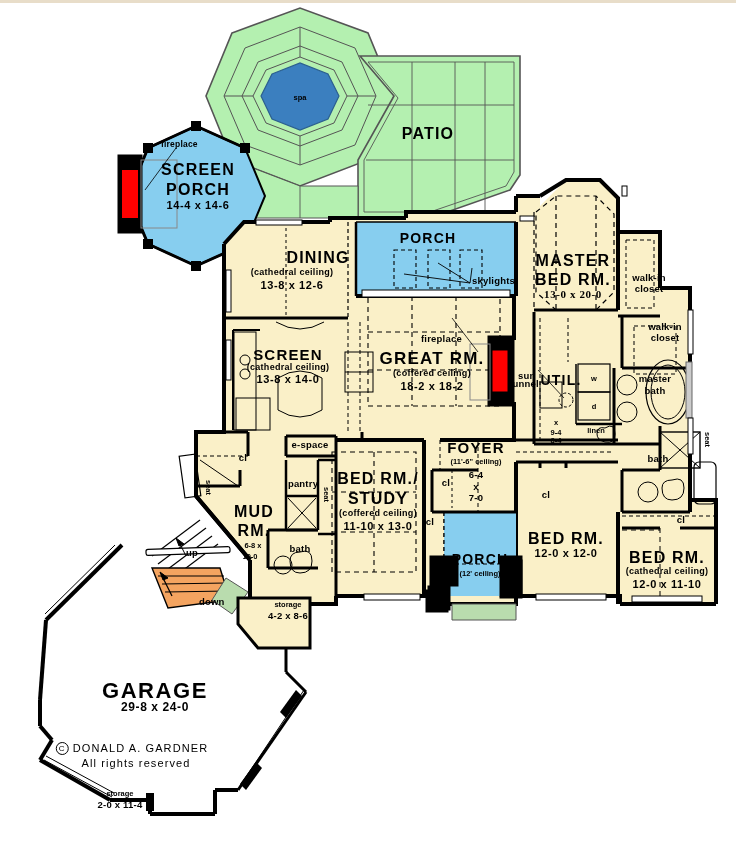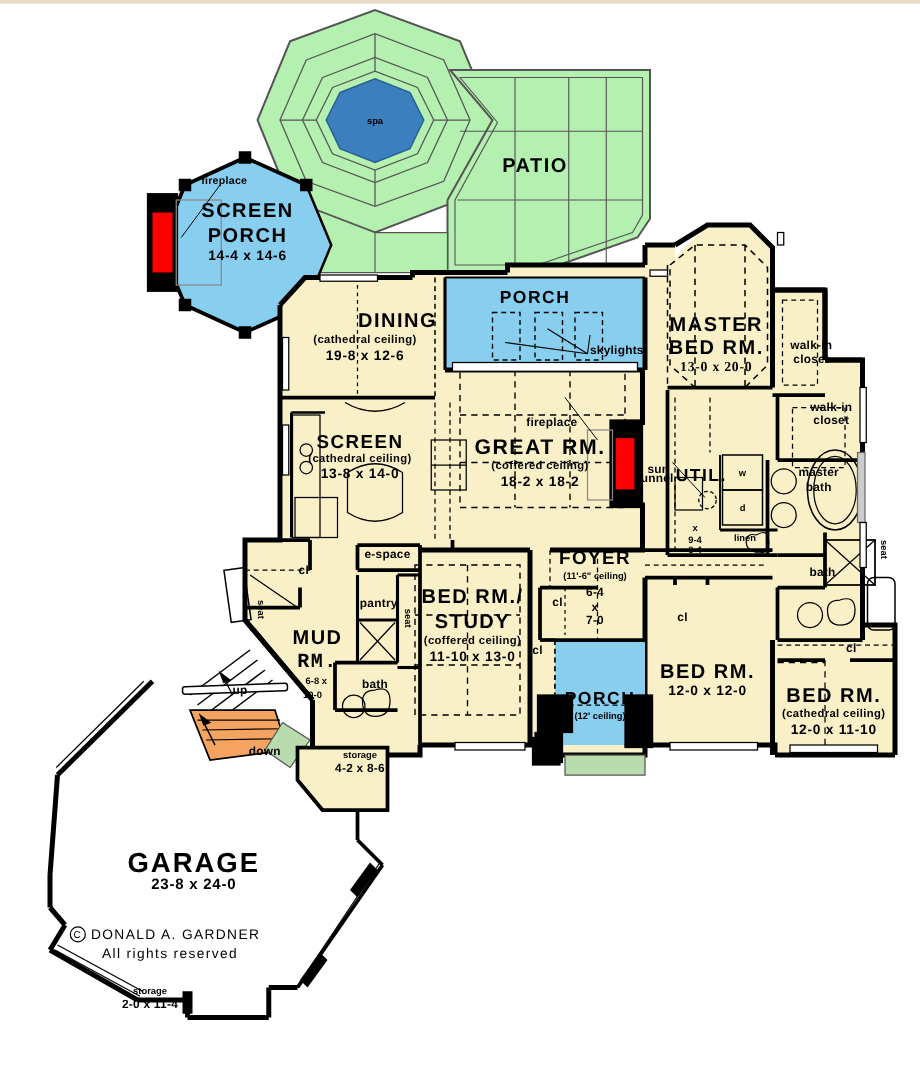--- a/index.html
+++ b/index.html
@@ -398,21 +398,21 @@
 
   <div class="lbl rm-name ctr" style="left:428px;top:133px;">PATIO</div>
 
   <div class="lbl tiny" style="left:161px;top:139px;">fireplace</div>
   <div class="lbl rm-name ctr" style="left:198px;top:169px;">SCREEN</div>
   <div class="lbl rm-name ctr" style="left:198px;top:189px;">PORCH</div>
   <div class="lbl rm-dim ctr" style="left:198px;top:205px;">14-4  x  14-6</div>
 
   <div class="lbl rm-name ctr" style="left:292px;top:257px;margin-left:26px;">DINING</div>
   <div class="lbl rm-sub ctr" style="left:292px;top:272px;">(cathedral  ceiling)</div>
-  <div class="lbl rm-dim ctr" style="left:292px;top:285px;">19-8  x  12-6</div>
+  <div class="lbl rm-dim ctr" style="left:292px;top:285px;">13-8  x  12-6</div>
 
   <div class="lbl rm-name ctr" style="left:288px;top:354px;font-size:15px;">SCREEN</div>
   <div class="lbl rm-sub ctr" style="left:288px;top:367px;">(cathedral  ceiling)</div>
   <div class="lbl rm-dim ctr" style="left:288px;top:379px;">13-8  x  14-0</div>
 
   <div class="lbl rm-name ctr" style="left:428px;top:238px;font-size:14px;">PORCH</div>
   <div class="lbl tiny2" style="left:472px;top:275px;">skylights</div>
 
   <div class="lbl tiny2" style="left:421px;top:333px;">fireplace</div>
   <div class="lbl rm-name big ctr" style="left:432px;top:358px;">GREAT  RM.</div>
@@ -456,21 +456,21 @@
   <div class="lbl mini ctr" style="left:480px;top:573px;">(12'  ceiling)</div>
 
   <div class="lbl rm-name ctr" style="left:566px;top:538px;">BED  RM.</div>
   <div class="lbl rm-dim ctr" style="left:566px;top:553px;">12-0  x  12-0</div>
 
   <div class="lbl rm-name ctr" style="left:667px;top:557px;">BED  RM.</div>
   <div class="lbl rm-sub ctr" style="left:667px;top:571px;">(cathedral  ceiling)</div>
   <div class="lbl rm-dim ctr" style="left:667px;top:584px;">12-0  x  11-10</div>
 
   <div class="lbl rm-name ctr" style="left:254px;top:511px;">MUD</div>
-  <div class="lbl rm-name ctr" style="left:254px;top:530px;font-family:Liberation Mono, monospace;">RM.</div>
+  <div class="lbl rm-name ctr" style="left:254px;top:530px;">RM.</div>
   <div class="lbl mini ctr" style="left:253px;top:545px;">6-8  x</div>
   <div class="lbl mini ctr" style="left:250px;top:556px;">10-0</div>
 
   <div class="lbl tiny2 ctr" style="left:243px;top:457px;">cl</div>
   <div class="lbl mini vert" style="left:204px;top:480px;">seat</div>
   <div class="lbl mini vert" style="left:322px;top:487px;">seat</div>
   <div class="lbl tiny2 ctr" style="left:310px;top:444px;">e-space</div>
   <div class="lbl tiny2 ctr" style="left:303px;top:483px;">pantry</div>
   <div class="lbl tiny2 ctr" style="left:300px;top:548px;">bath</div>
   <div class="lbl tiny2 ctr" style="left:658px;top:458px;">bath</div>
@@ -478,21 +478,21 @@
   <div class="lbl tiny2 ctr" style="left:430px;top:521px;">cl</div>
   <div class="lbl tiny2 ctr" style="left:546px;top:494px;">cl</div>
   <div class="lbl tiny2 ctr" style="left:681px;top:519px;">cl</div>
   <div class="lbl tiny2" style="left:186px;top:547px;">up</div>
   <div class="lbl tiny2" style="left:199px;top:596px;">down</div>
 
   <div class="lbl mini ctr" style="left:288px;top:604px;">storage</div>
   <div class="lbl tiny2 ctr" style="left:288px;top:615px;">4-2  x  8-6</div>
 
   <div class="lbl rm-name ctr" style="left:155px;top:690px;font-size:22px;letter-spacing:1.6px;">GARAGE</div>
-  <div class="lbl rm-dim ctr" style="left:155px;top:707px;font-size:12px;">23-8  x  24-0</div>
+  <div class="lbl rm-dim ctr" style="left:155px;top:707px;font-size:12px;">29-8  x  24-0</div>
 
   <div class="lbl cpy ctr" style="left:132px;top:748px;">
     <span style="display:inline-block;border:1px solid #000;border-radius:50%;width:11px;height:11px;line-height:11px;font-size:8px;text-align:center;vertical-align:1px;margin-right:4px;">C</span><span>DONALD A. GARDNER</span>
   </div>
   <div class="lbl cpy ctr" style="left:136px;top:763px;">All rights reserved</div>
 
   <div class="lbl mini ctr" style="left:120px;top:793px;">storage</div>
   <div class="lbl tiny2 ctr" style="left:120px;top:804px;">2-0  x  11-4</div>
 
   <div class="lbl tiny2 ctr" style="left: 524px; top: 383px;">tunnel</div>

